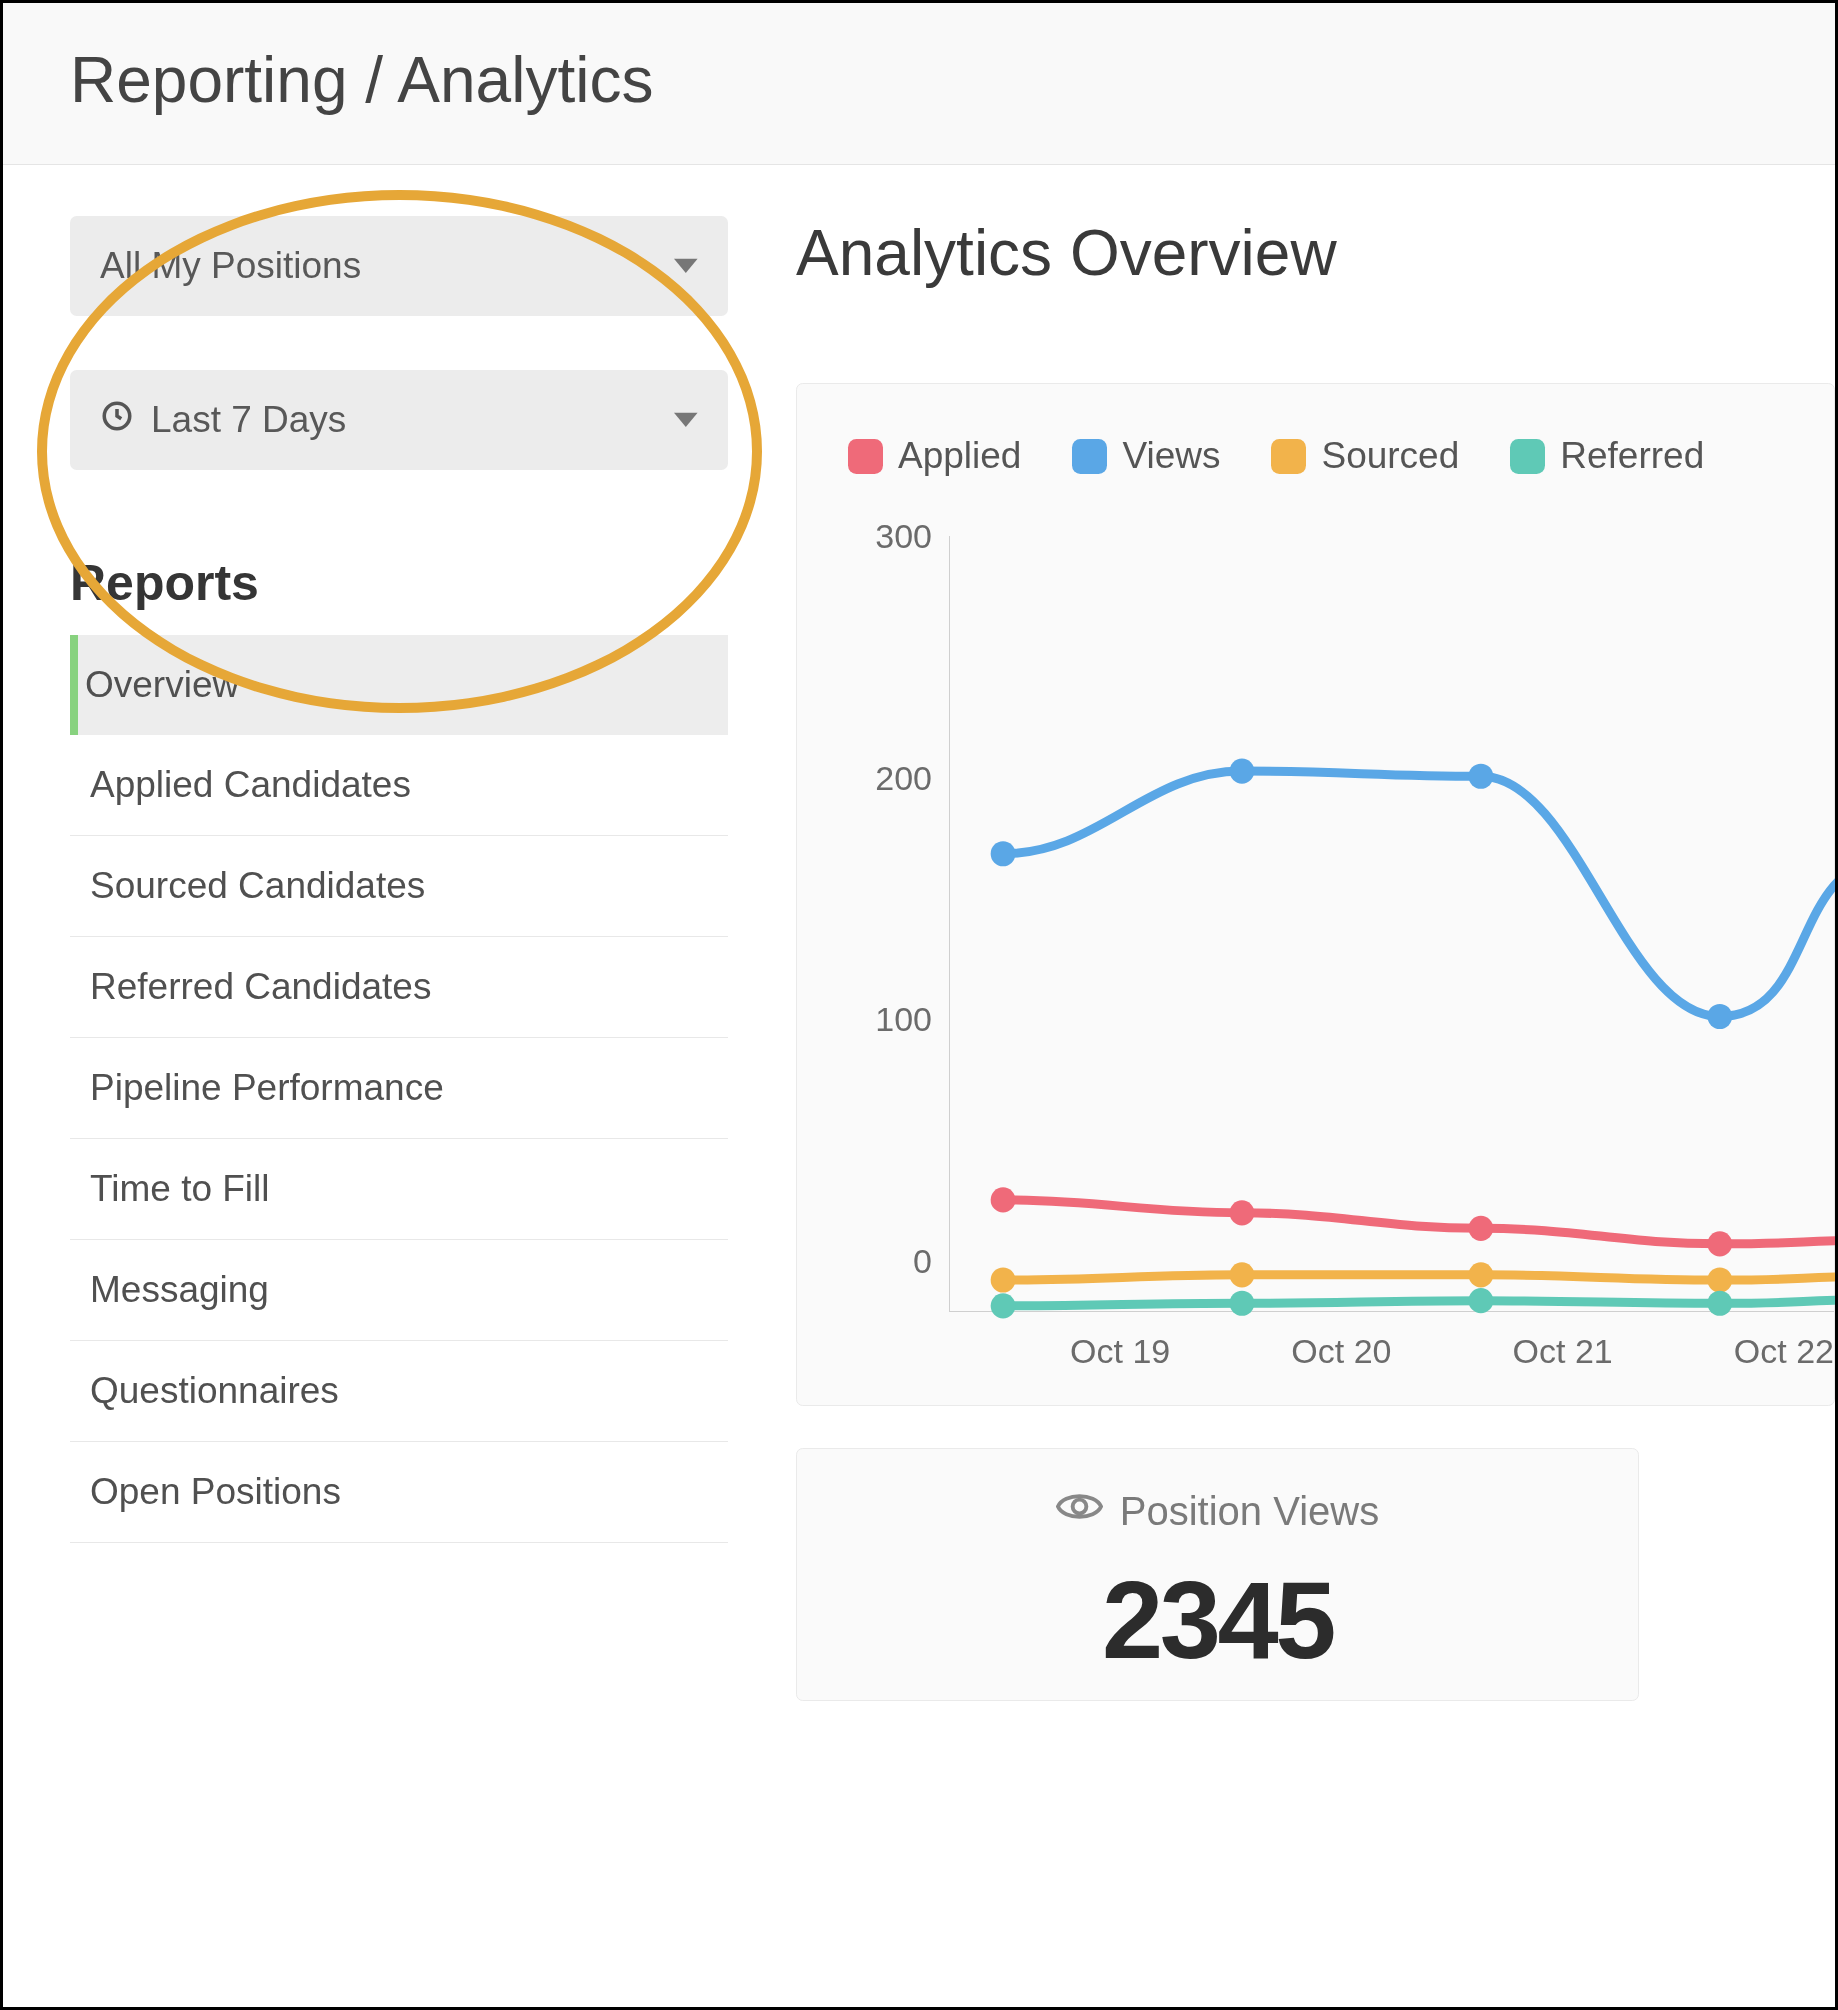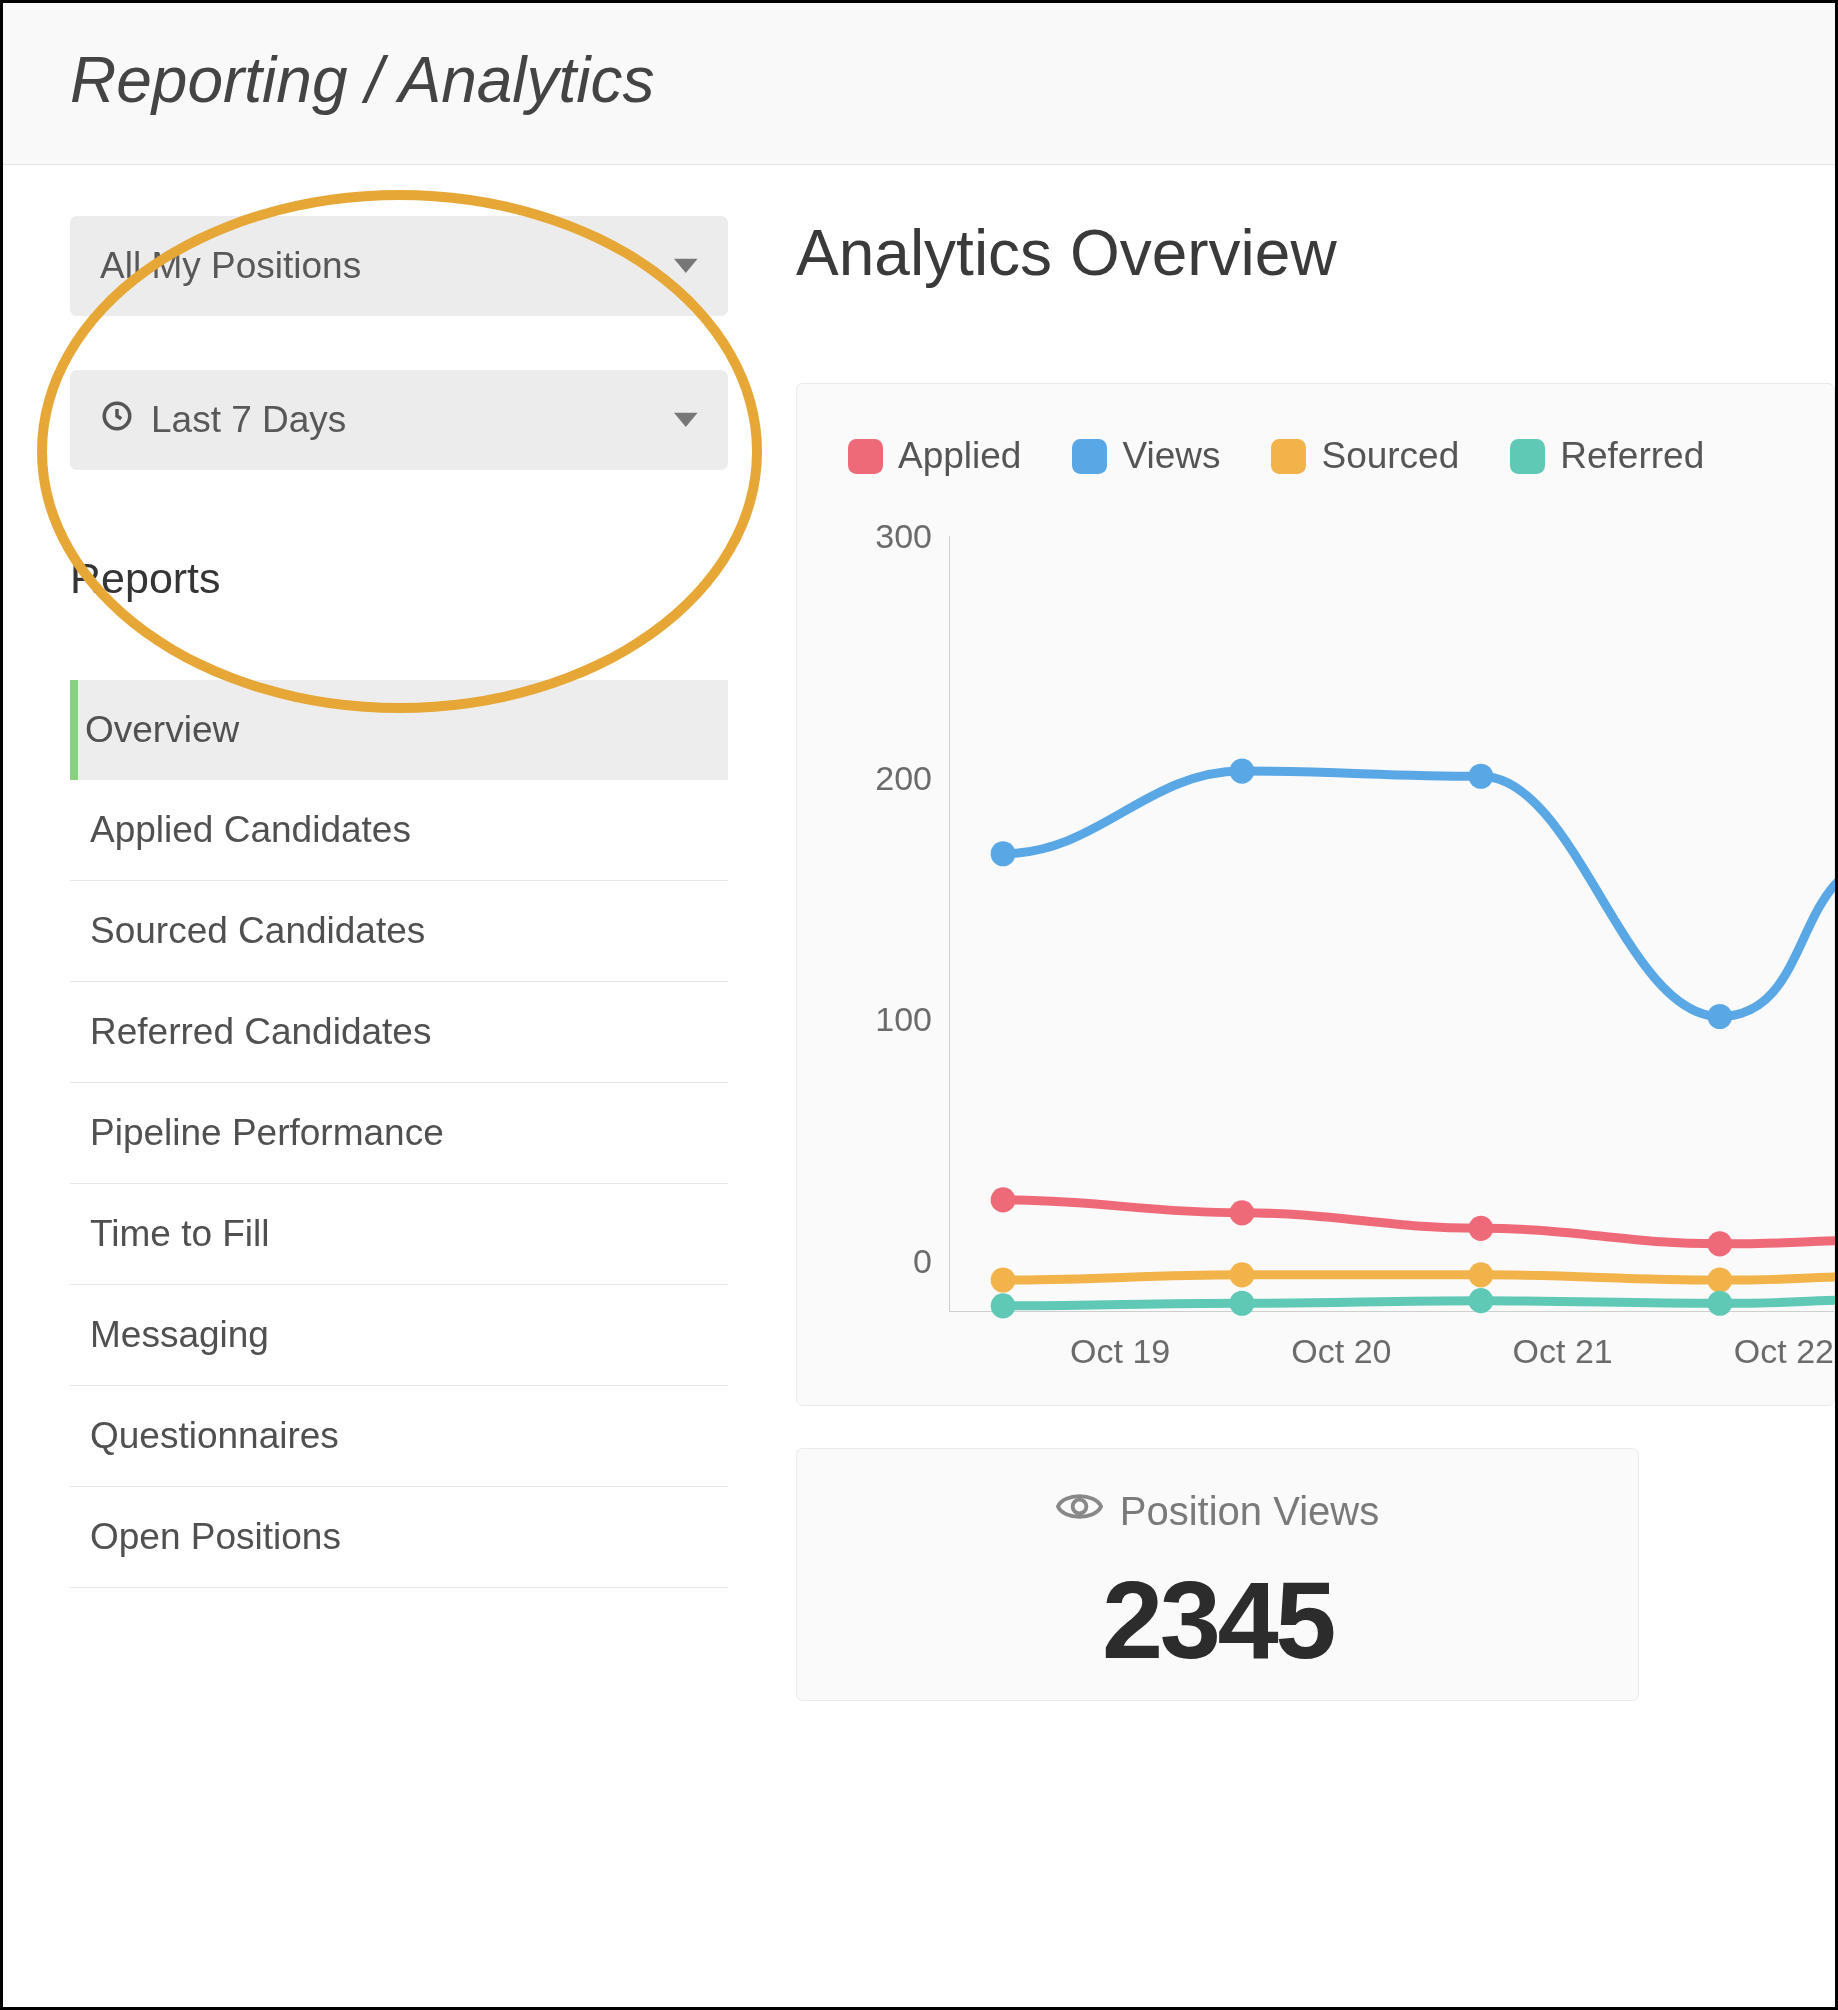--- a/index.html
+++ b/index.html
@@ -7,21 +7,20 @@
   body {
     font-family: -apple-system, BlinkMacSystemFont, "Helvetica Neue", Arial, sans-serif;
     background: #ffffff;
     color: #333;
     border: 3.4px solid #000;
   }
   .header {
     background: #f9f9f9;
     border-bottom: 1.7px solid #e5e5e5;
     padding: 40px 67px 47px 67px;
-    font-style: italic;
   }
   .header h1 {
     font-size: 64px;
     font-weight: 500;
     color: #444;
   }
   .body-row {
     display: flex;
     height: calc(100% - 211px);
   }
@@ -63,25 +62,25 @@
   .filter-box .caret {
     margin-left: auto;
   }
   .filter-box .clock {
     margin-right: 17px;
   }
   .caret svg { width: 23.6px; height: 23.6px; fill: #777; }
   .clock svg { width: 34px; height: 34px; stroke: #555; fill: none; stroke-width: 2.5; }
 
   .reports-heading {
-    font-size: 43px;
-    font-weight: 400;
+    font-size: 50px;
+    font-weight: 700;
     color: #353535;
     margin-top: 84px;
-    margin-bottom: 77px;
+    margin-bottom: 23px;
   }
   .report-list {
     list-style: none;
     width: 658px;
   }
   .report-item {
     font-size: 37px;
     color: #505050;
     padding: 29px 20px;
     border-bottom: 1.7px solid #e8e8e8;

